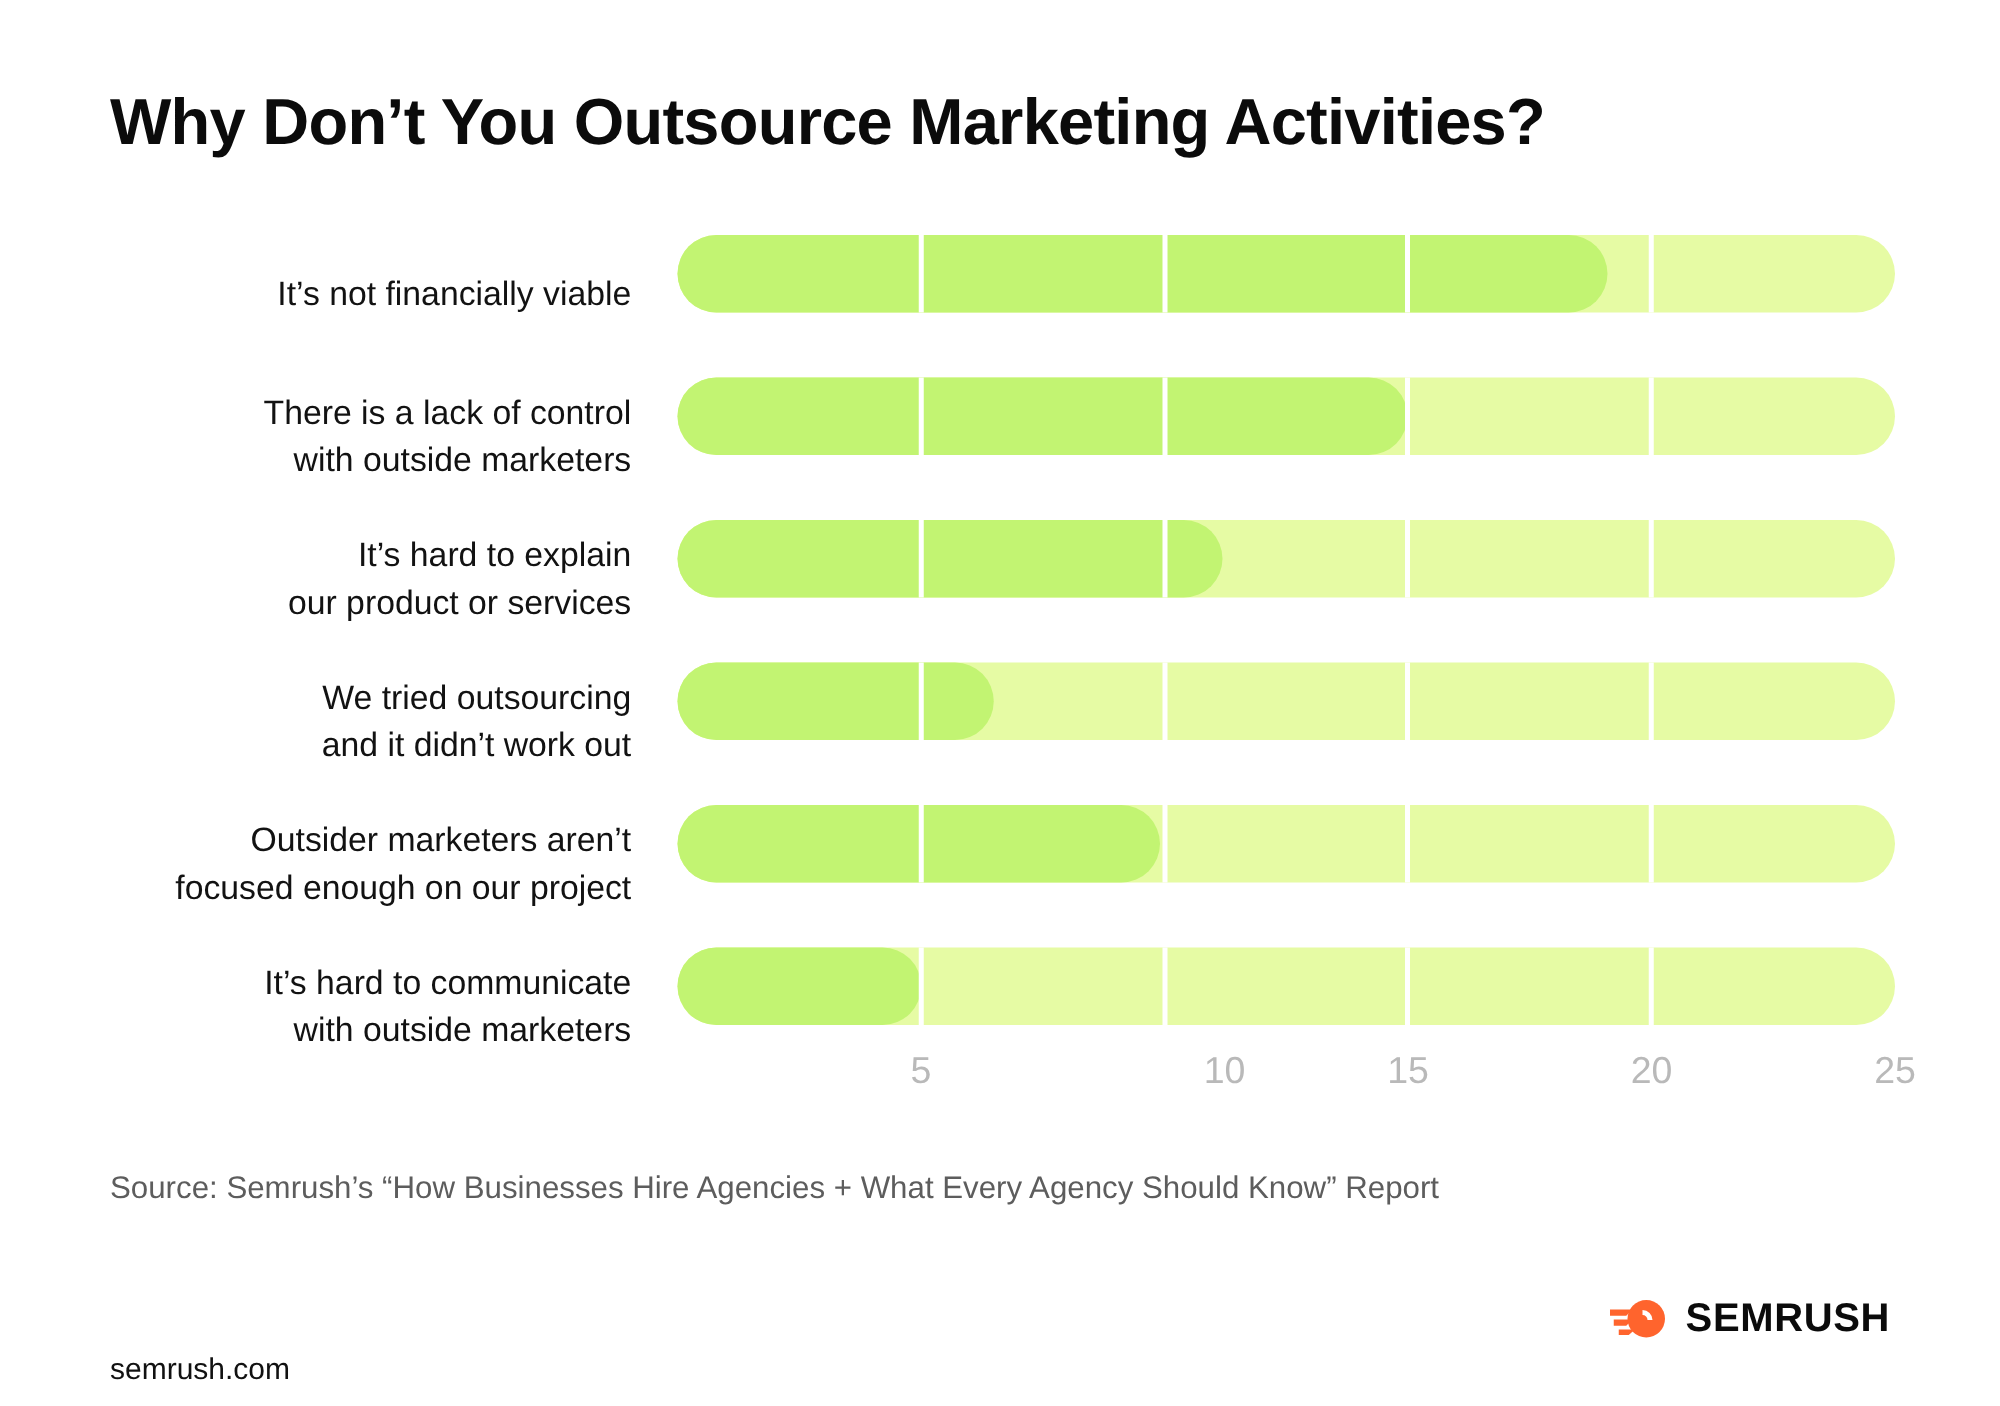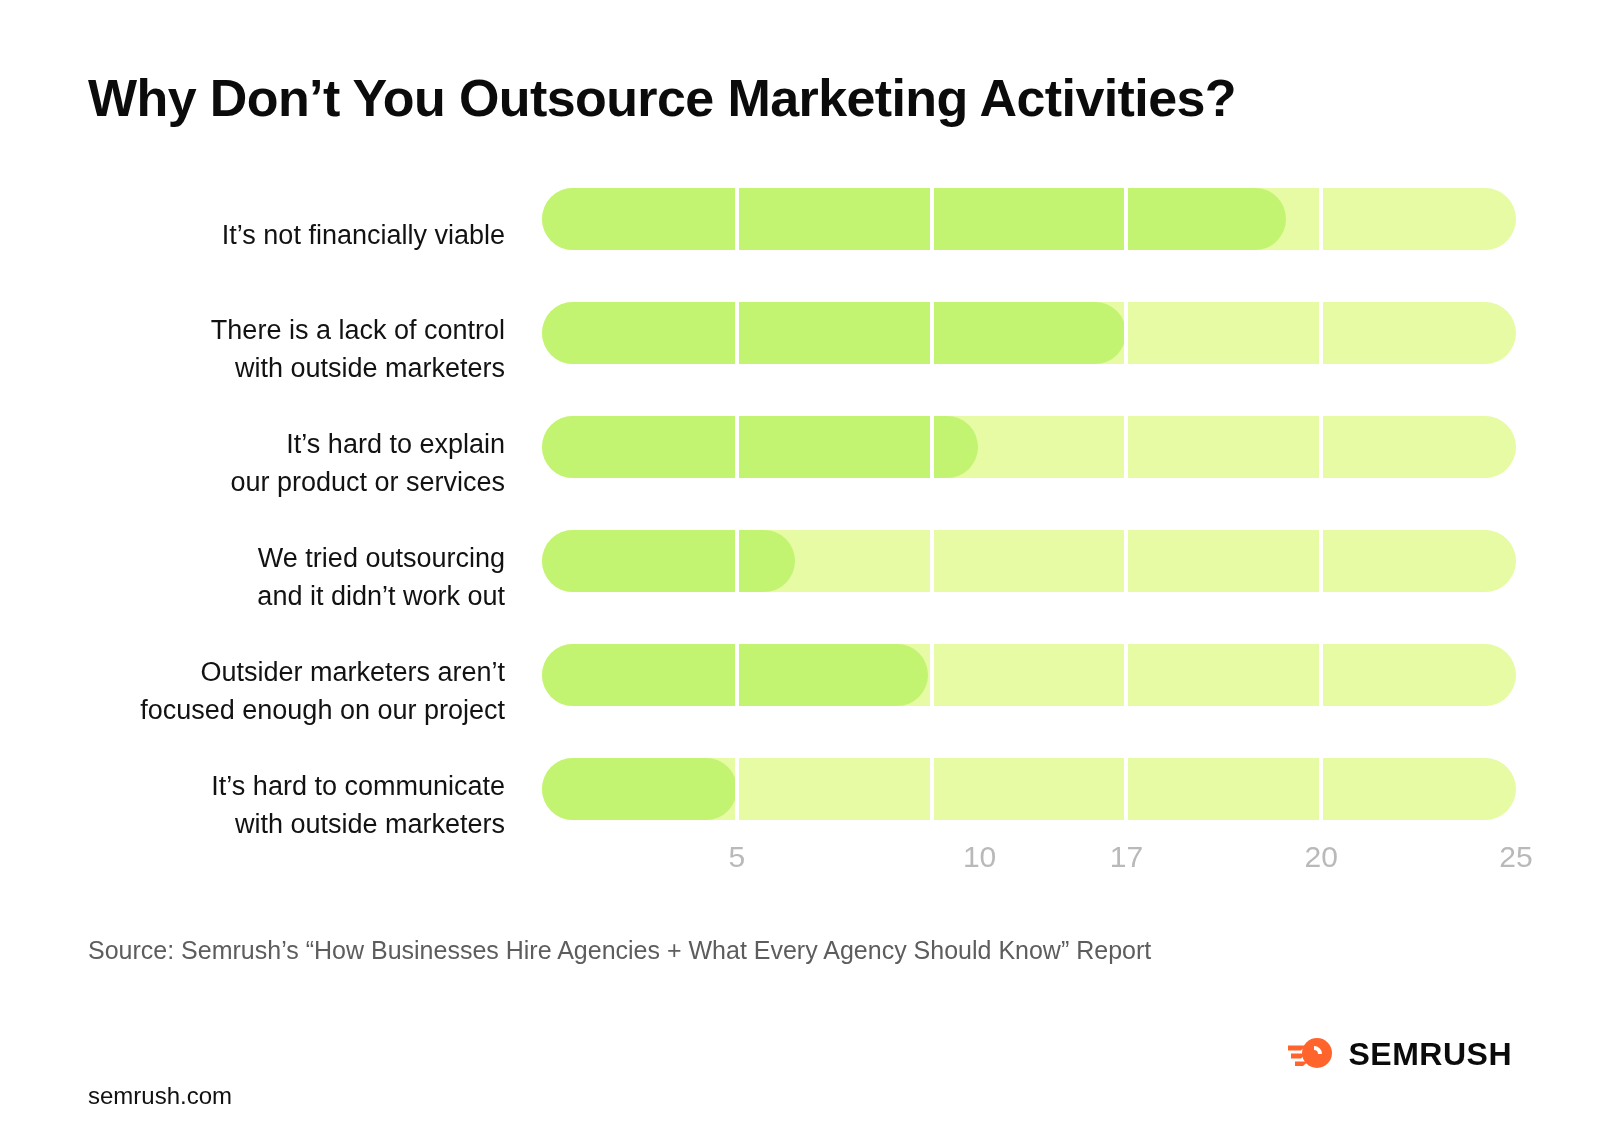--- a/index.html
+++ b/index.html
@@ -128,20 +128,21 @@
     font-size: 24px;
     color: #111111;
     font-weight: 400;
   }
 
   .logo {
     position: absolute;
     right: 88px;
     top: 1036px;
     display: flex;
+    align-items: center;
     gap: 14px;
   }
   .logo-mark {
     width: 46px;
     height: 34px;
     display: block;
   }
   .logo-word {
     font-size: 32px;
     font-weight: 700;
@@ -220,21 +221,21 @@
           <div class="gridline" style="left: 387.6px; background: rgb(255, 255, 255);"></div>
           <div class="gridline" style="left: 582.4px; background: rgb(255, 255, 255);"></div>
           <div class="gridline" style="left: 777.2px; background: rgb(255, 255, 255);"></div>
         </div>
       </div>
     </div>
 
   <div class="axis" id="axis-ticks">
       <span class="tick" style="left: 736.8px;">5</span>
       <span class="tick" style="left: 931.6px; margin-left: 48px;">10</span>
-      <span class="tick" style="left: 1126.4px;">17</span>
+      <span class="tick" style="left: 1126.4px;">15</span>
       <span class="tick" style="left: 1321.2px; text-align: right;">20</span>
       <span class="tick" style="left: 1516px;">25</span>
     </div>
 
   <div class="source">Source: Semrush’s “How Businesses Hire Agencies + What Every Agency Should Know” Report</div>
 
   <div class="footer-url">semrush.com</div>
 
   <div class="logo">
     <span>

